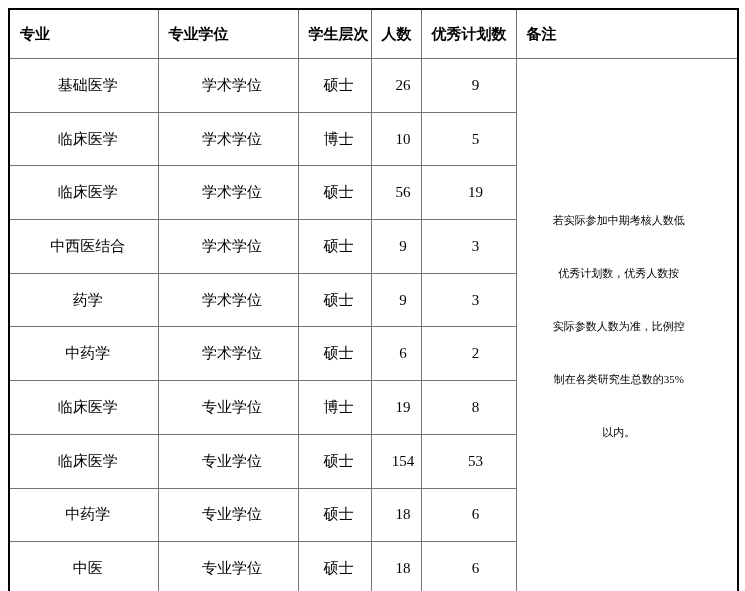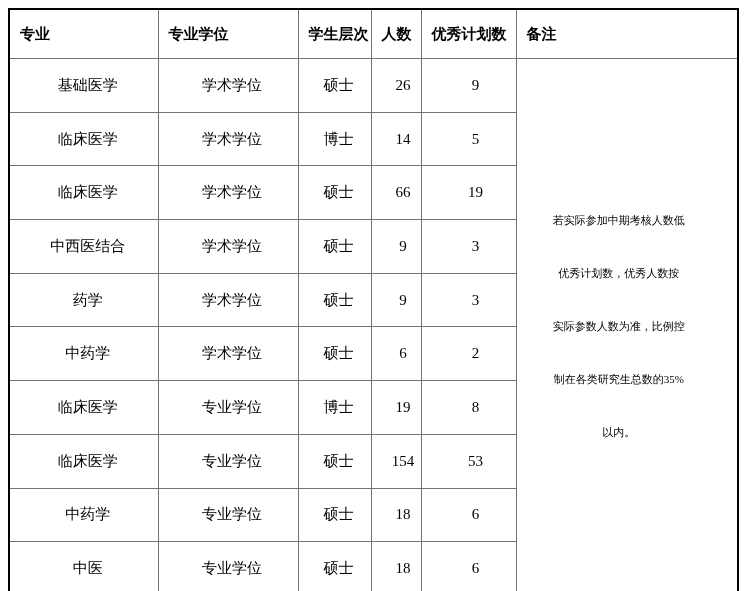--- a/index.html
+++ b/index.html
@@ -95,28 +95,28 @@
           <div class="remark-line">实际参数人数为准，比例控</div>
           <div class="remark-line">制在各类研究生总数的35%</div>
           <div class="remark-line">以内。</div>
         </div>
       </td>
     </tr>
     <tr>
       <td>临床医学</td>
       <td>学术学位</td>
       <td>博士</td>
-      <td class="num">14</td>
+      <td class="num">10</td>
       <td class="num">5</td>
     </tr>
     <tr>
       <td>临床医学</td>
       <td>学术学位</td>
       <td>硕士</td>
-      <td class="num">66</td>
+      <td class="num">56</td>
       <td class="num">19</td>
     </tr>
     <tr>
       <td>中西医结合</td>
       <td>学术学位</td>
       <td>硕士</td>
       <td class="num">9</td>
       <td class="num">3</td>
     </tr>
     <tr>

